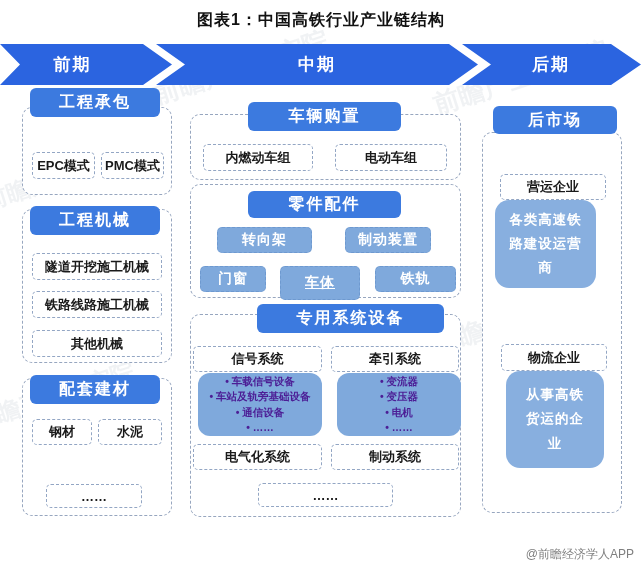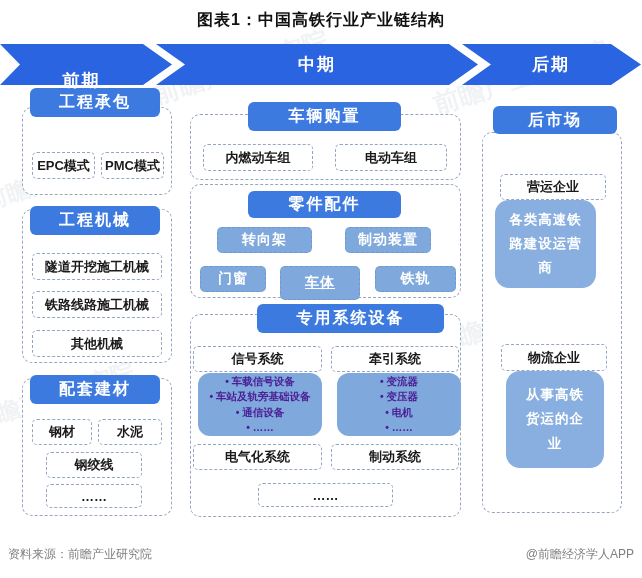--- a/index.html
+++ b/index.html
@@ -47,40 +47,39 @@
   <div class="watermark" style="left:430px;top:300px;font-size:26px;transform:rotate(-18deg);">前瞻产业研究院</div>
   <div class="watermark" style="left:-30px;top:380px;font-size:24px;transform:rotate(-18deg);">前瞻产业研究院</div>
 
   <div class="title">图表1：中国高铁行业产业链结构</div>
 
   <svg class="band" width="642" height="41" viewBox="0 0 642 41" aria-hidden="true">
     <polygon points="0,0 611,0 641,20.5 611,41 0,41 20,20.5" fill="#2B64E0"></polygon>
     <polygon points="143,0 156,0 185,20.5 156,41 143,41 172,20.5" fill="#ffffff"></polygon>
     <polygon points="449,0 462,0 491,20.5 462,41 449,41 478,20.5" fill="#ffffff"></polygon>
   </svg>
-  <div class="stage-label" style="left:20px;width:123px;margin-top:16px;">前期</div>
+  <div class="stage-label" style="left:11px;width:123px;">前期</div>
   <div class="stage-label" style="left:185px;width:264px;">中期</div>
   <div class="stage-label" style="left:491px;width:120px;">后期</div>
 
   <div class="dashed-container" style="left:22px;top:107px;width:150px;height:88px;"></div>
   <div class="hdr" style="left:30px;top:88px;width:130px;height:29px;">工程承包</div>
   <div class="wbox" style="left:32px;top:152px;width:63px;height:27px;">EPC模式</div>
   <div class="wbox" style="left:101px;top:152px;width:63px;height:27px;">PMC模式</div>
 
   <div class="dashed-container" style="left:22px;top:209px;width:150px;height:154px;"></div>
   <div class="hdr" style="left:30px;top:206px;width:130px;height:29px;">工程机械</div>
   <div class="wbox" style="left:32px;top:291px;width:130px;height:27px;">铁路线路施工机械</div>
   <div class="wbox" style="left:32px;top:253px;width:130px;height:27px;">隧道开挖施工机械</div>
   <div class="wbox" style="left:32px;top:330px;width:130px;height:27px;">其他机械</div>
 
   <div class="dashed-container" style="left:22px;top:378px;width:150px;height:138px;"></div>
   <div class="hdr" style="left:30px;top:375px;width:130px;height:29px;">配套建材</div>
   <div class="wbox" style="left:32px;top:419px;width:60px;height:26px;">钢材</div>
   <div class="wbox" style="left:98px;top:419px;width:64px;height:26px;">水泥</div>
-  <div class="wbox" style="left:46px;top:452px;width:96px;height:26px;">钢绞线</div>
   <div class="wbox" style="left:46px;top:484px;width:96px;height:24px;">……</div>
 
   <div class="dashed-container" style="left:190px;top:114px;width:271px;height:66px;"></div>
   <div class="hdr" style="left:248px;top:102px;width:153px;height:29px;">车辆购置</div>
   <div class="wbox" style="left:203px;top:144px;width:110px;height:27px;">内燃动车组</div>
   <div class="wbox" style="left:335px;top:144px;width:112px;height:27px;">电动车组</div>
 
   <div class="dashed-container" style="left:190px;top:184px;width:271px;height:114px;"></div>
   <div class="hdr" style="left:248px;top:191px;width:153px;height:27px;">零件配件</div>
   <div class="lbox" style="left:217px;top:227px;width:95px;height:26px;">转向架</div>
@@ -109,16 +108,15 @@
   <div class="wbox" style="left:331px;top:444px;width:128px;height:26px;">制动系统</div>
   <div class="wbox" style="left:258px;top:483px;width:135px;height:24px;">……</div>
 
   <div class="dashed-container" style="left:482px;top:132px;width:140px;height:381px;"></div>
   <div class="hdr" style="left:493px;top:106px;width:124px;height:28px;">后市场</div>
   <div class="wbox" style="left:500px;top:174px;width:106px;height:26px;">营运企业</div>
   <div class="bigbox" style="left:495px;top:200px;width:101px;height:88px;">各类高速铁路建设运营商</div>
   <div class="wbox" style="left:501px;top:344px;width:106px;height:27px;">物流企业</div>
   <div class="bigbox" style="left:506px;top:371px;width:98px;height:97px;">从事高铁货运的企业</div>
 
-  <div class="footer-src">资料来源：前瞻产业研究院</div>
   <div class="footer-credit">@前瞻经济学人APP</div>
 
 </div>
 
 </body></html>

